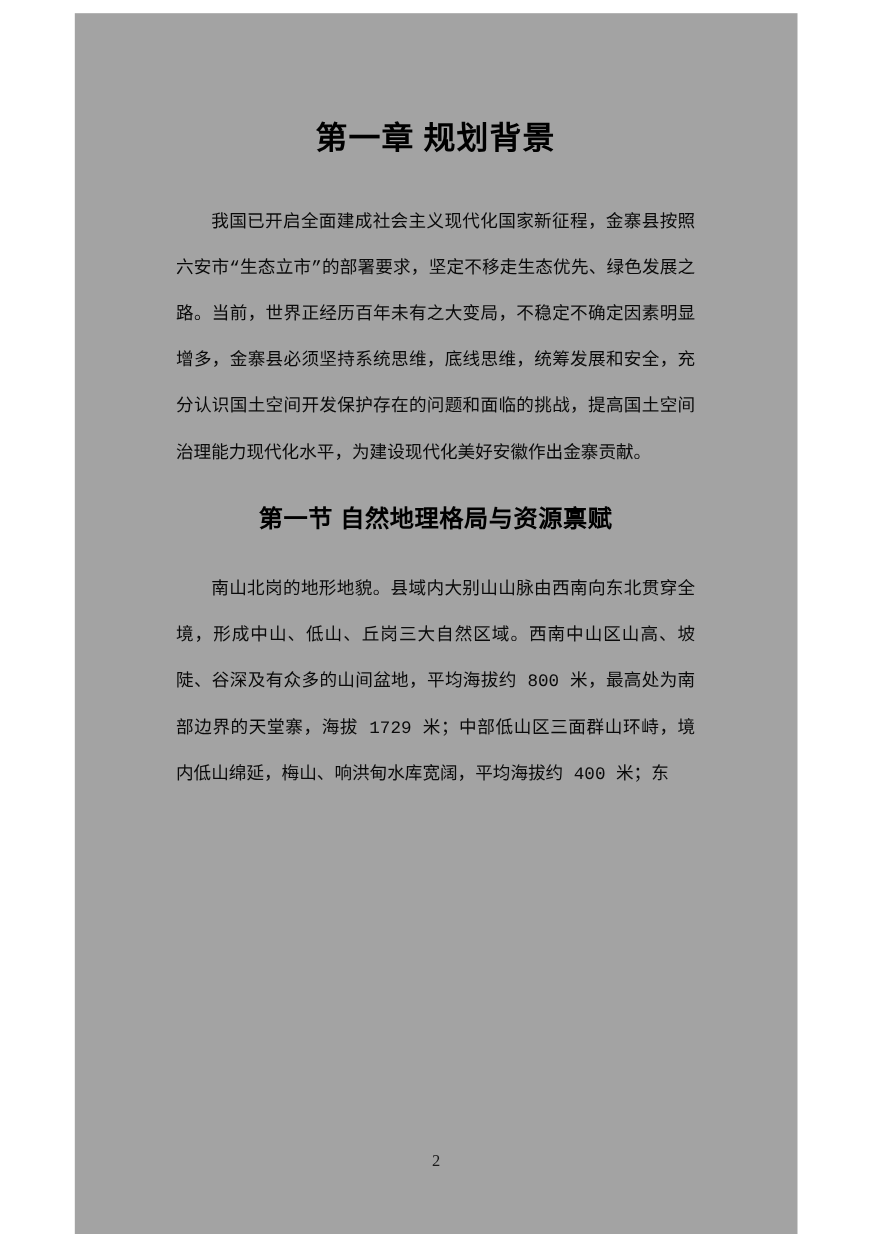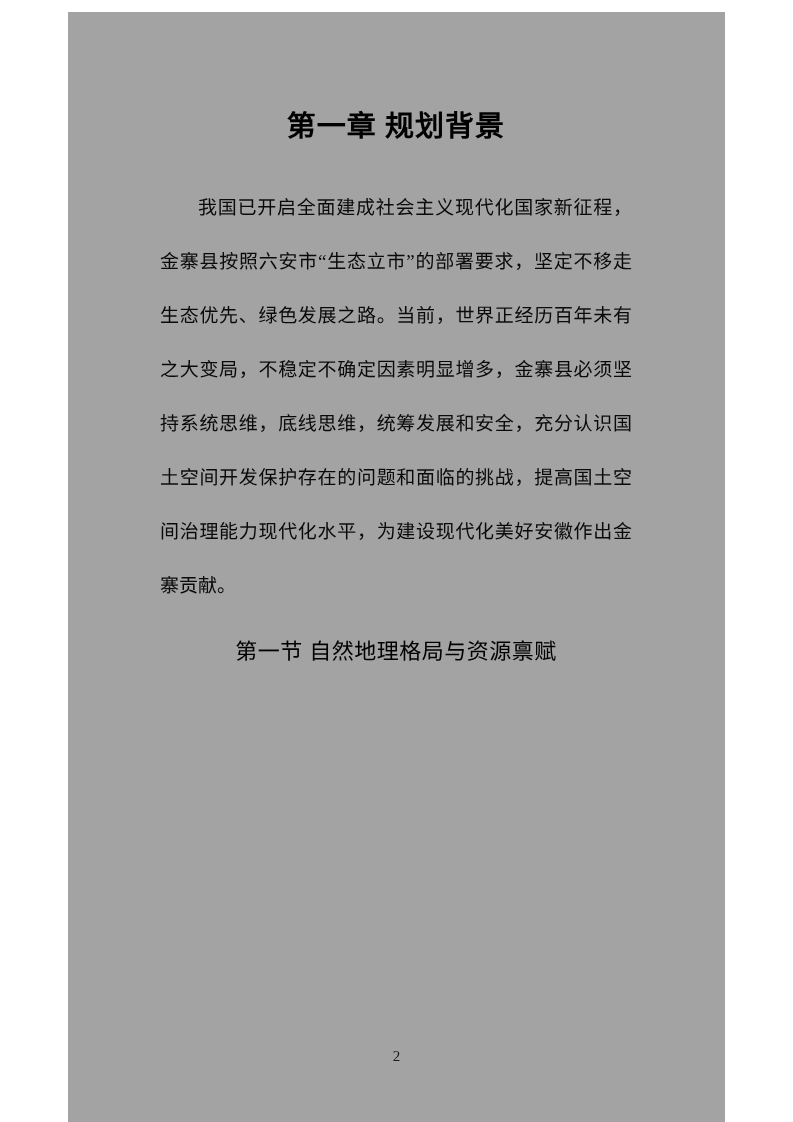--- a/index.html
+++ b/index.html
@@ -24,34 +24,34 @@
     font-family: "Liberation Serif", "DejaVu Serif", serif;
     font-size: 29px;
     line-height: 40px;
     font-weight: bold;
     text-align: center;
     letter-spacing: 1px;
     color: #000000;
   }
   .body-para {
     margin: 0;
-    font-family: Liberation Serif, serif;
-    font-size: 19px;
-    line-height: 54px;
+    font-family: Liberation Mono, monospace;
+    font-size: 16px;
+    line-height: 42px;
     text-align: justify;
     text-justify: inter-ideograph;
     text-indent: 2em;
     color: #0a0a0a;
   }
   .section-heading {
     margin: 24px 0 28px 0;
     font-family: "Liberation Sans", "DejaVu Sans", sans-serif;
     font-size: 22px;
     line-height: 30px;
-    font-weight: normal;
+    font-weight: bold;
     text-align: center;
     letter-spacing: 0.5px;
     color: #000000;
   }
   .page-number {
     position: absolute;
     left: 0;
     right: 0;
     top: 1036px;
     text-align: center;
@@ -65,16 +65,17 @@
 
 <div class="page">
   <div class="content">
     <h1 class="chapter-title">第一章 规划背景</h1>
 
     <p class="body-para">我国已开启全面建成社会主义现代化国家新征程，金寨县按照六安市“生态立市”的部署要求，坚定不移走生态优先、绿色发展之路。当前，世界正经历百年未有之大变局，不稳定不确定因素明显增多，金寨县必须坚持系统思维，底线思维，统筹发展和安全，充分认识国土空间开发保护存在的问题和面临的挑战，提高国土空间治理能力现代化水平，为建设现代化美好安徽作出金寨贡献。</p>
 
     <h2 class="section-heading">第一节 自然地理格局与资源禀赋</h2>
 
 
+    <p class="body-para">南山北岗的地形地貌。县域内大别山山脉由西南向东北贯穿全境，形成中山、低山、丘岗三大自然区域。西南中山区山高、坡陡、谷深及有众多的山间盆地，平均海拔约 800 米，最高处为南部边界的天堂寨，海拔 1729 米；中部低山区三面群山环峙，境内低山绵延，梅山、响洪甸水库宽阔，平均海拔约 400 米；东</p>
   </div>
 
   <div class="page-number">2</div>
 </div>
 
 </body></html>

